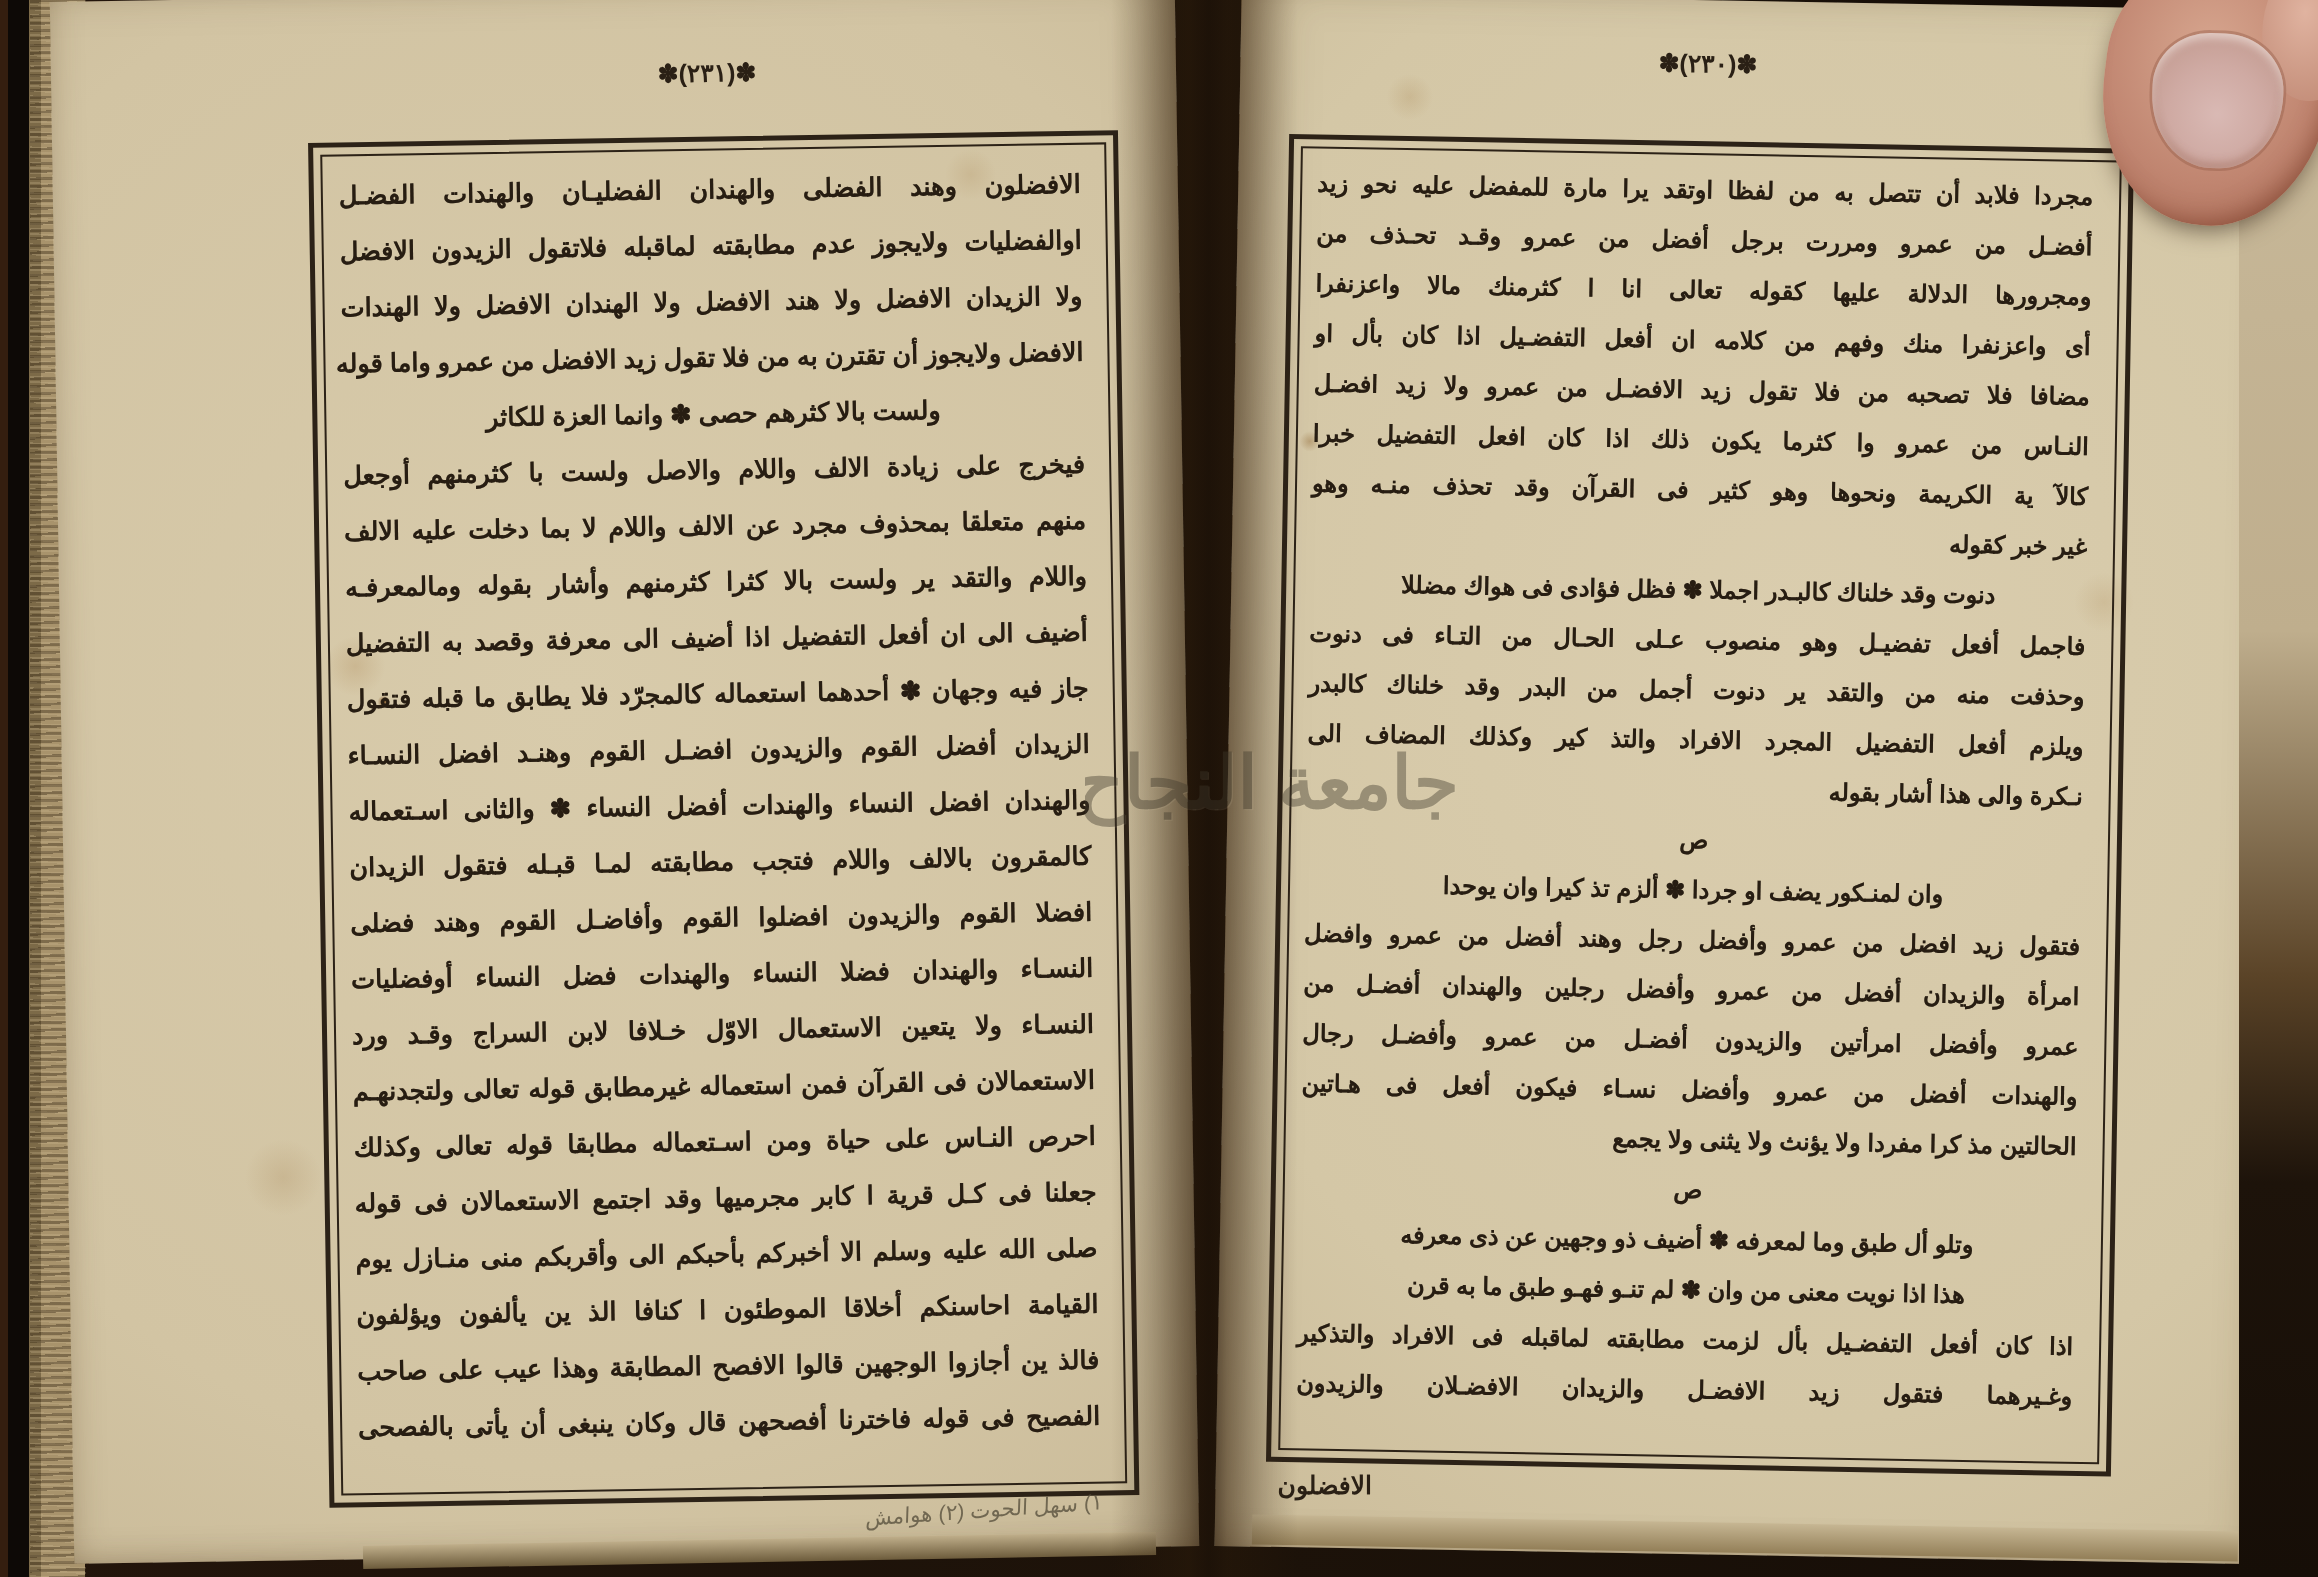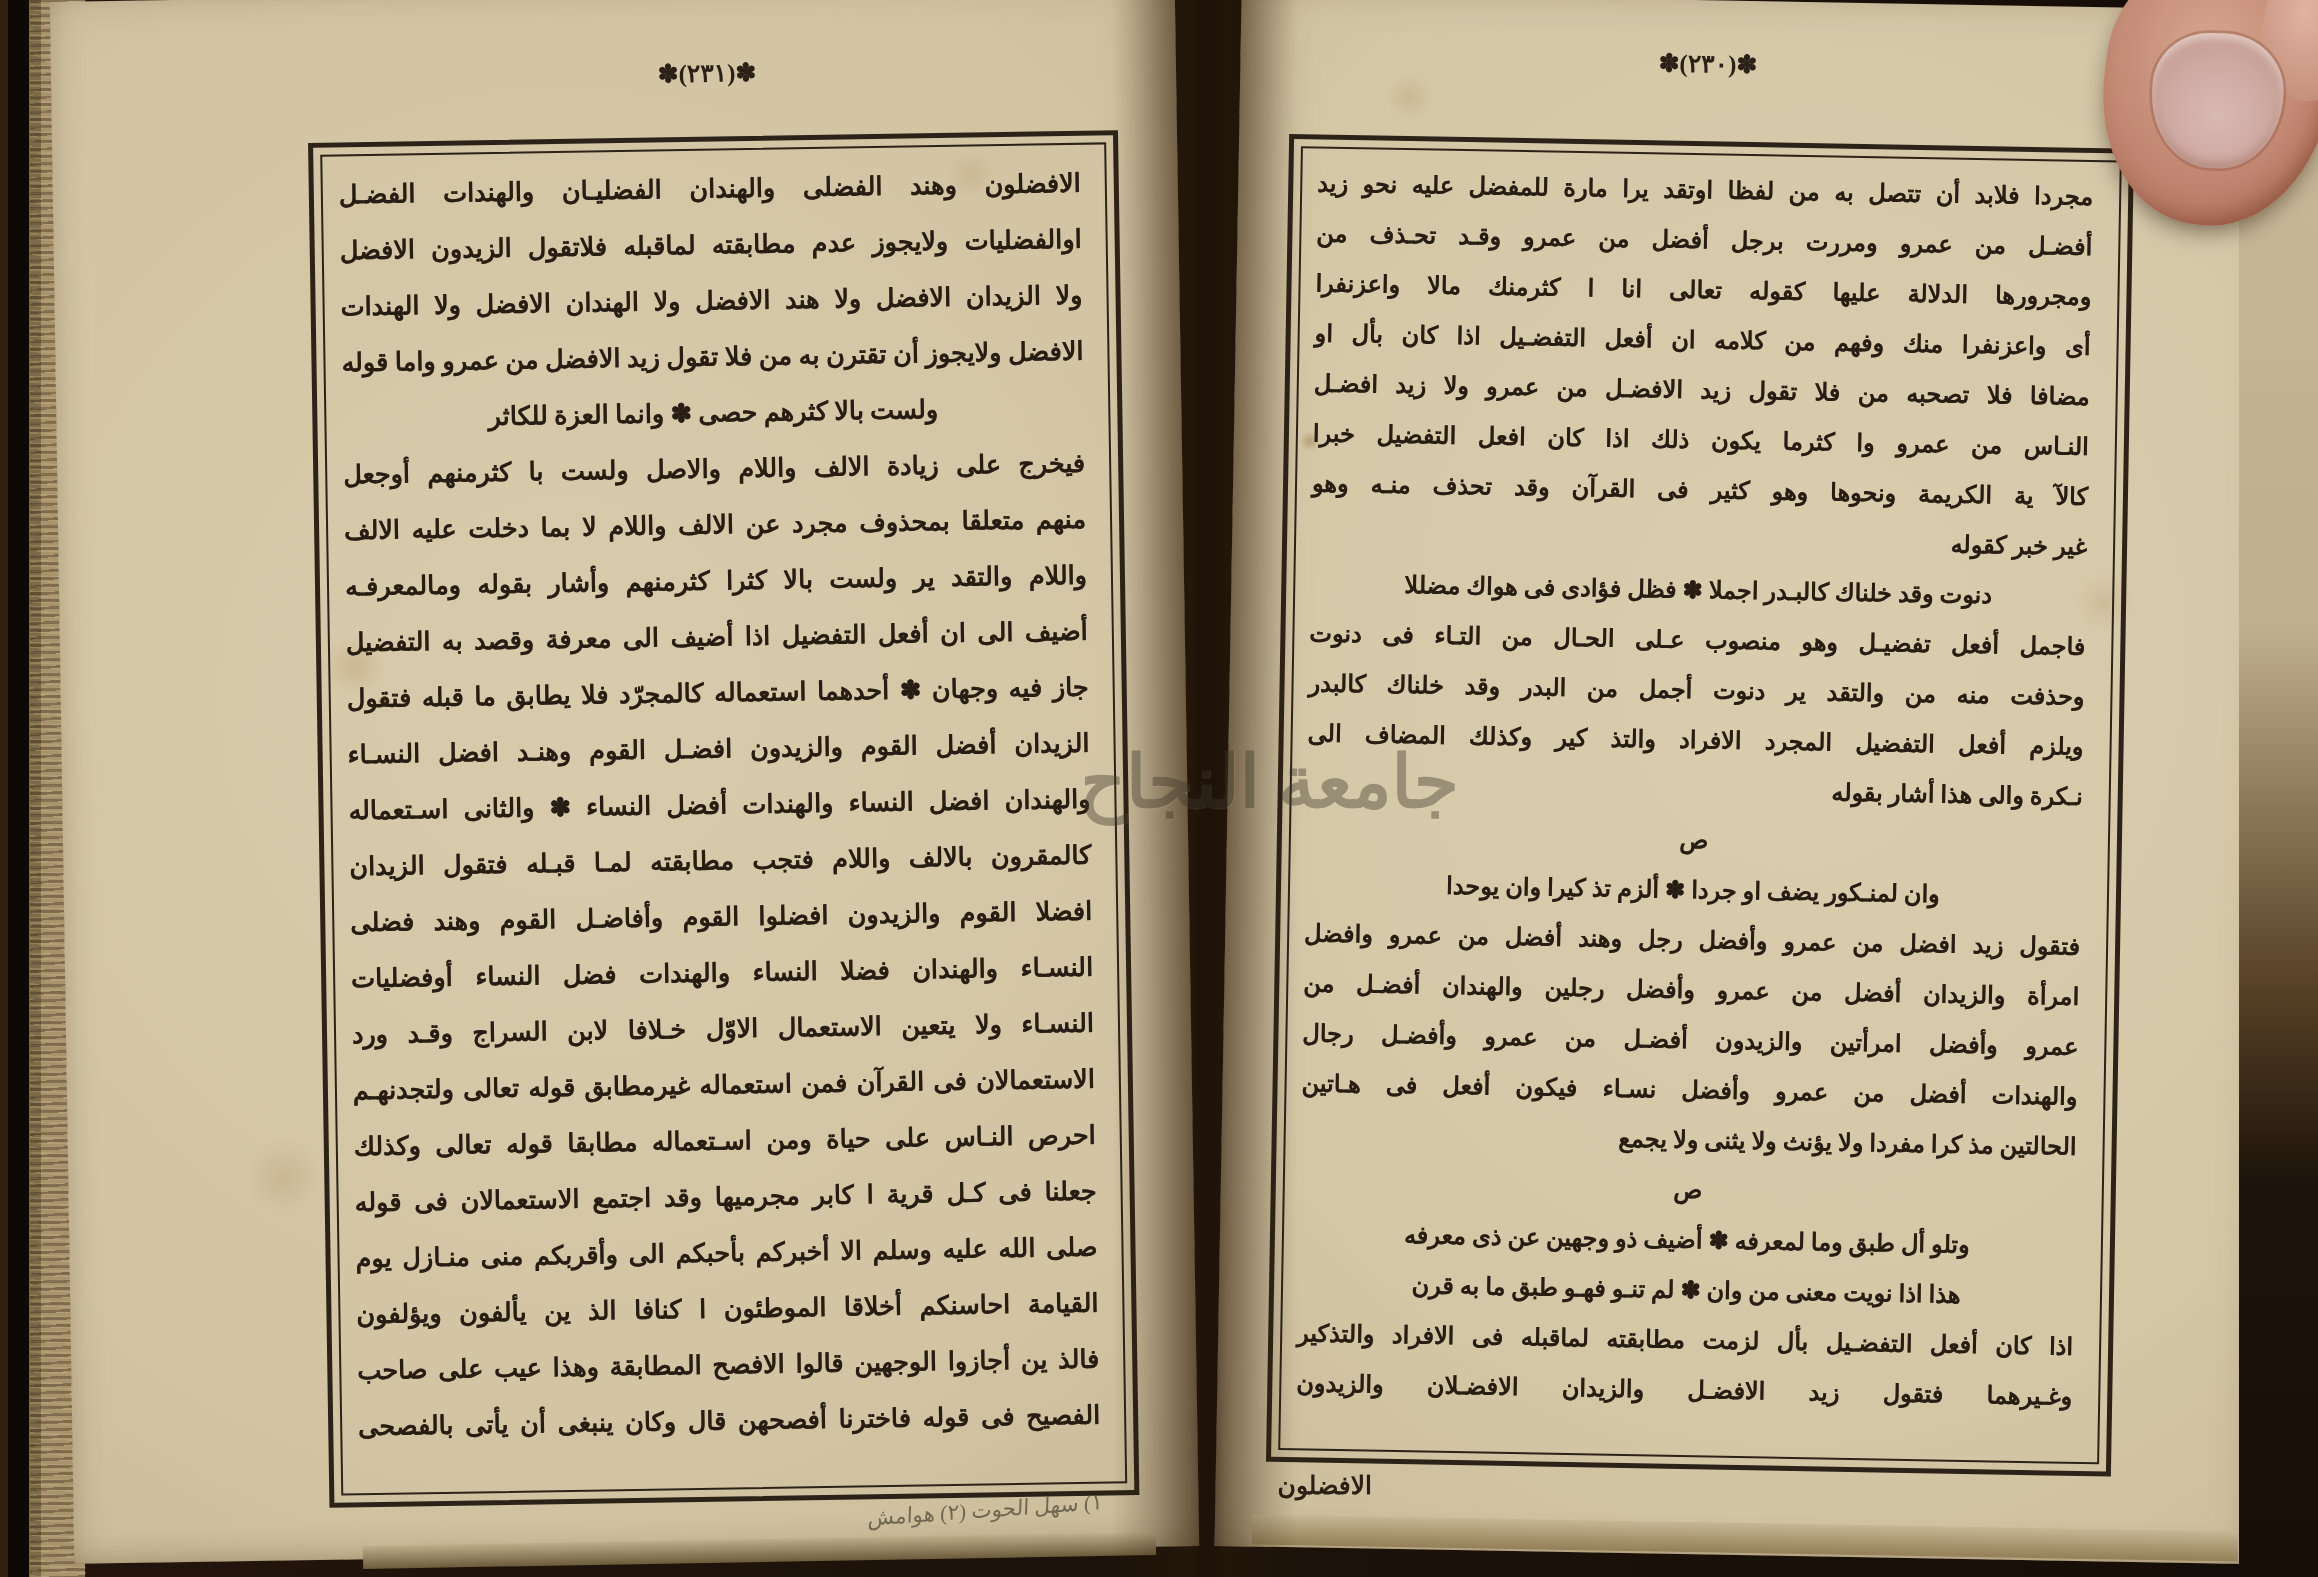--- a/index.html
+++ b/index.html
@@ -1,21 +1,21 @@
 <!DOCTYPE html>
 <html lang="ar" style="font-size:9px"><head>
 <meta charset="utf-8">
 <style>
   html,body{margin:0;padding:0;background:#120b06;}
   .photo{
     position:relative;
     width:2319px;height:1577px;
     overflow:hidden;
     background:linear-gradient(90deg,#23150b 0%,#1c1209 55%,#150d07 100%);
-    font-family:Liberation Serif, serif;
+    font-family:Liberation Sans, sans-serif;
   }
   
   .edge-stack{
     position:absolute;left:0;top:0;width:85px;height:100%;
     background:linear-gradient(90deg,#341e0f 0 8px,#0d0906 8px 29.5px,#7c6a48 29.5px 41px,#a8936c 41px 85px);
   }
   .edge-stack .grain{
     position:absolute;left:29.5px;top:0;width:56px;height:100%;
     background:repeating-linear-gradient(178deg,rgba(46,32,14,.35) 0 2.8px,rgba(0,0,0,0) 2.8px 7.4px),
                repeating-linear-gradient(2deg,rgba(210,190,150,.25) 0 1.7px,rgba(0,0,0,0) 1.7px 5.1px);

